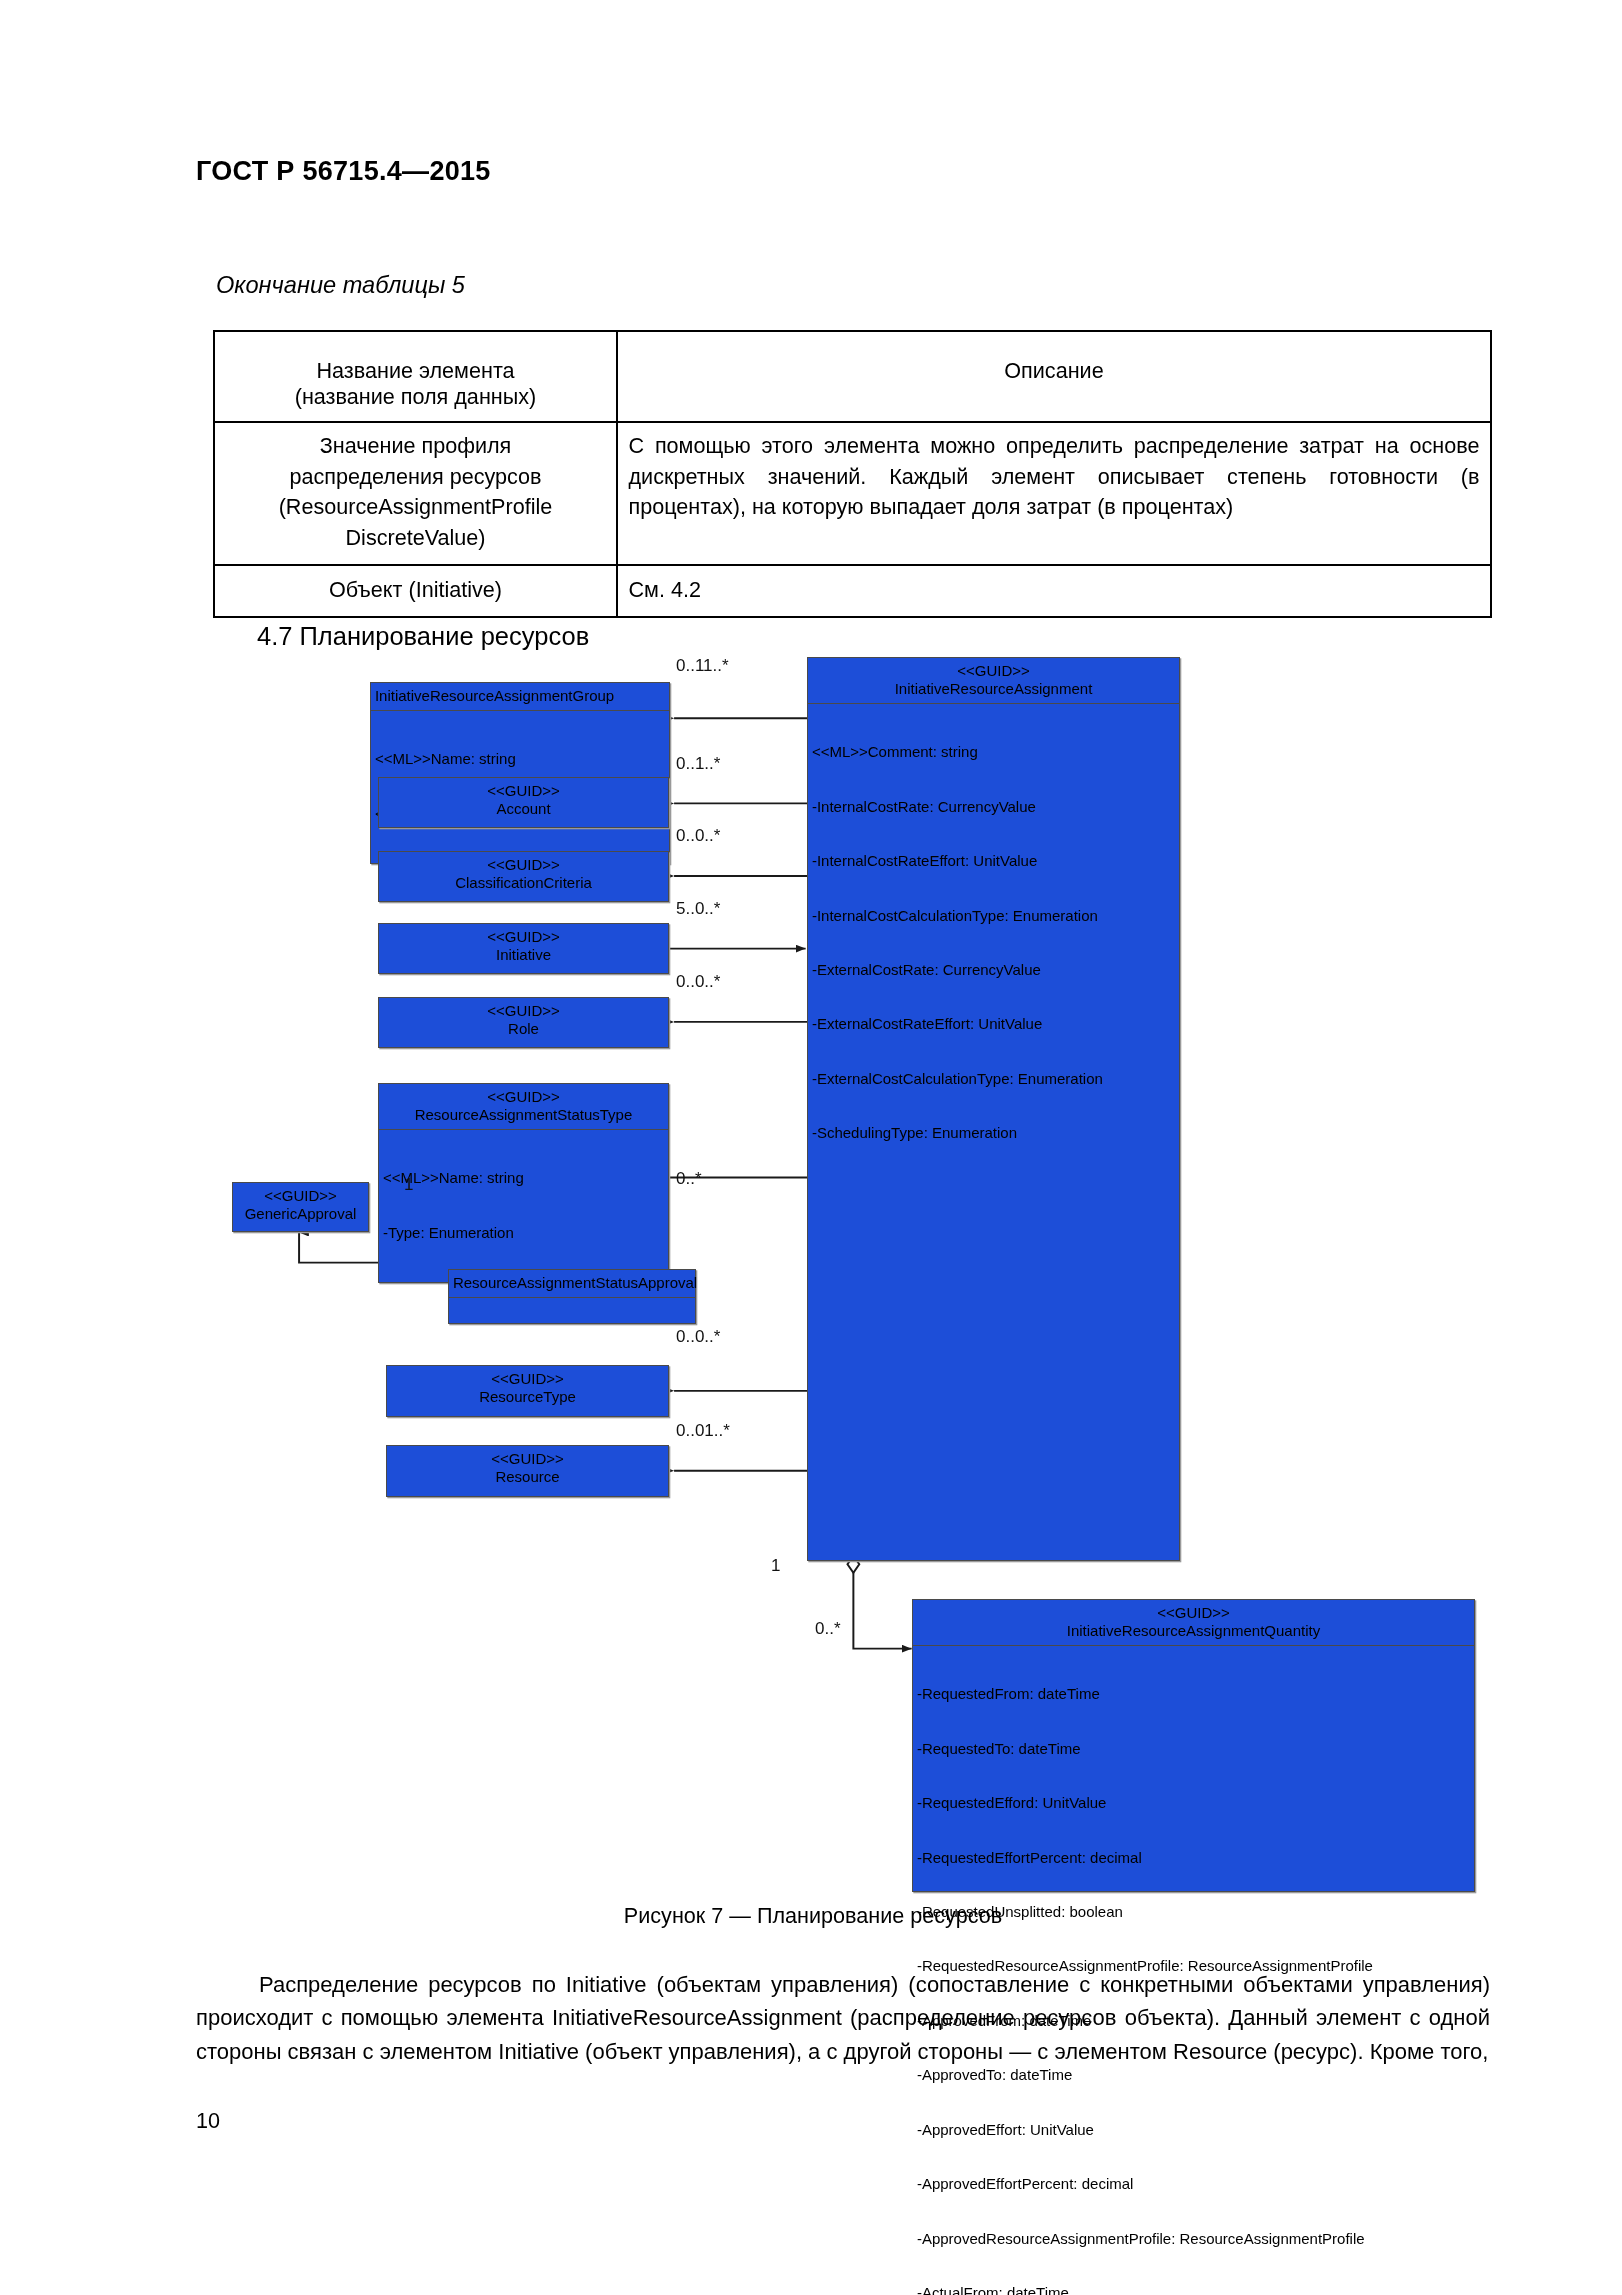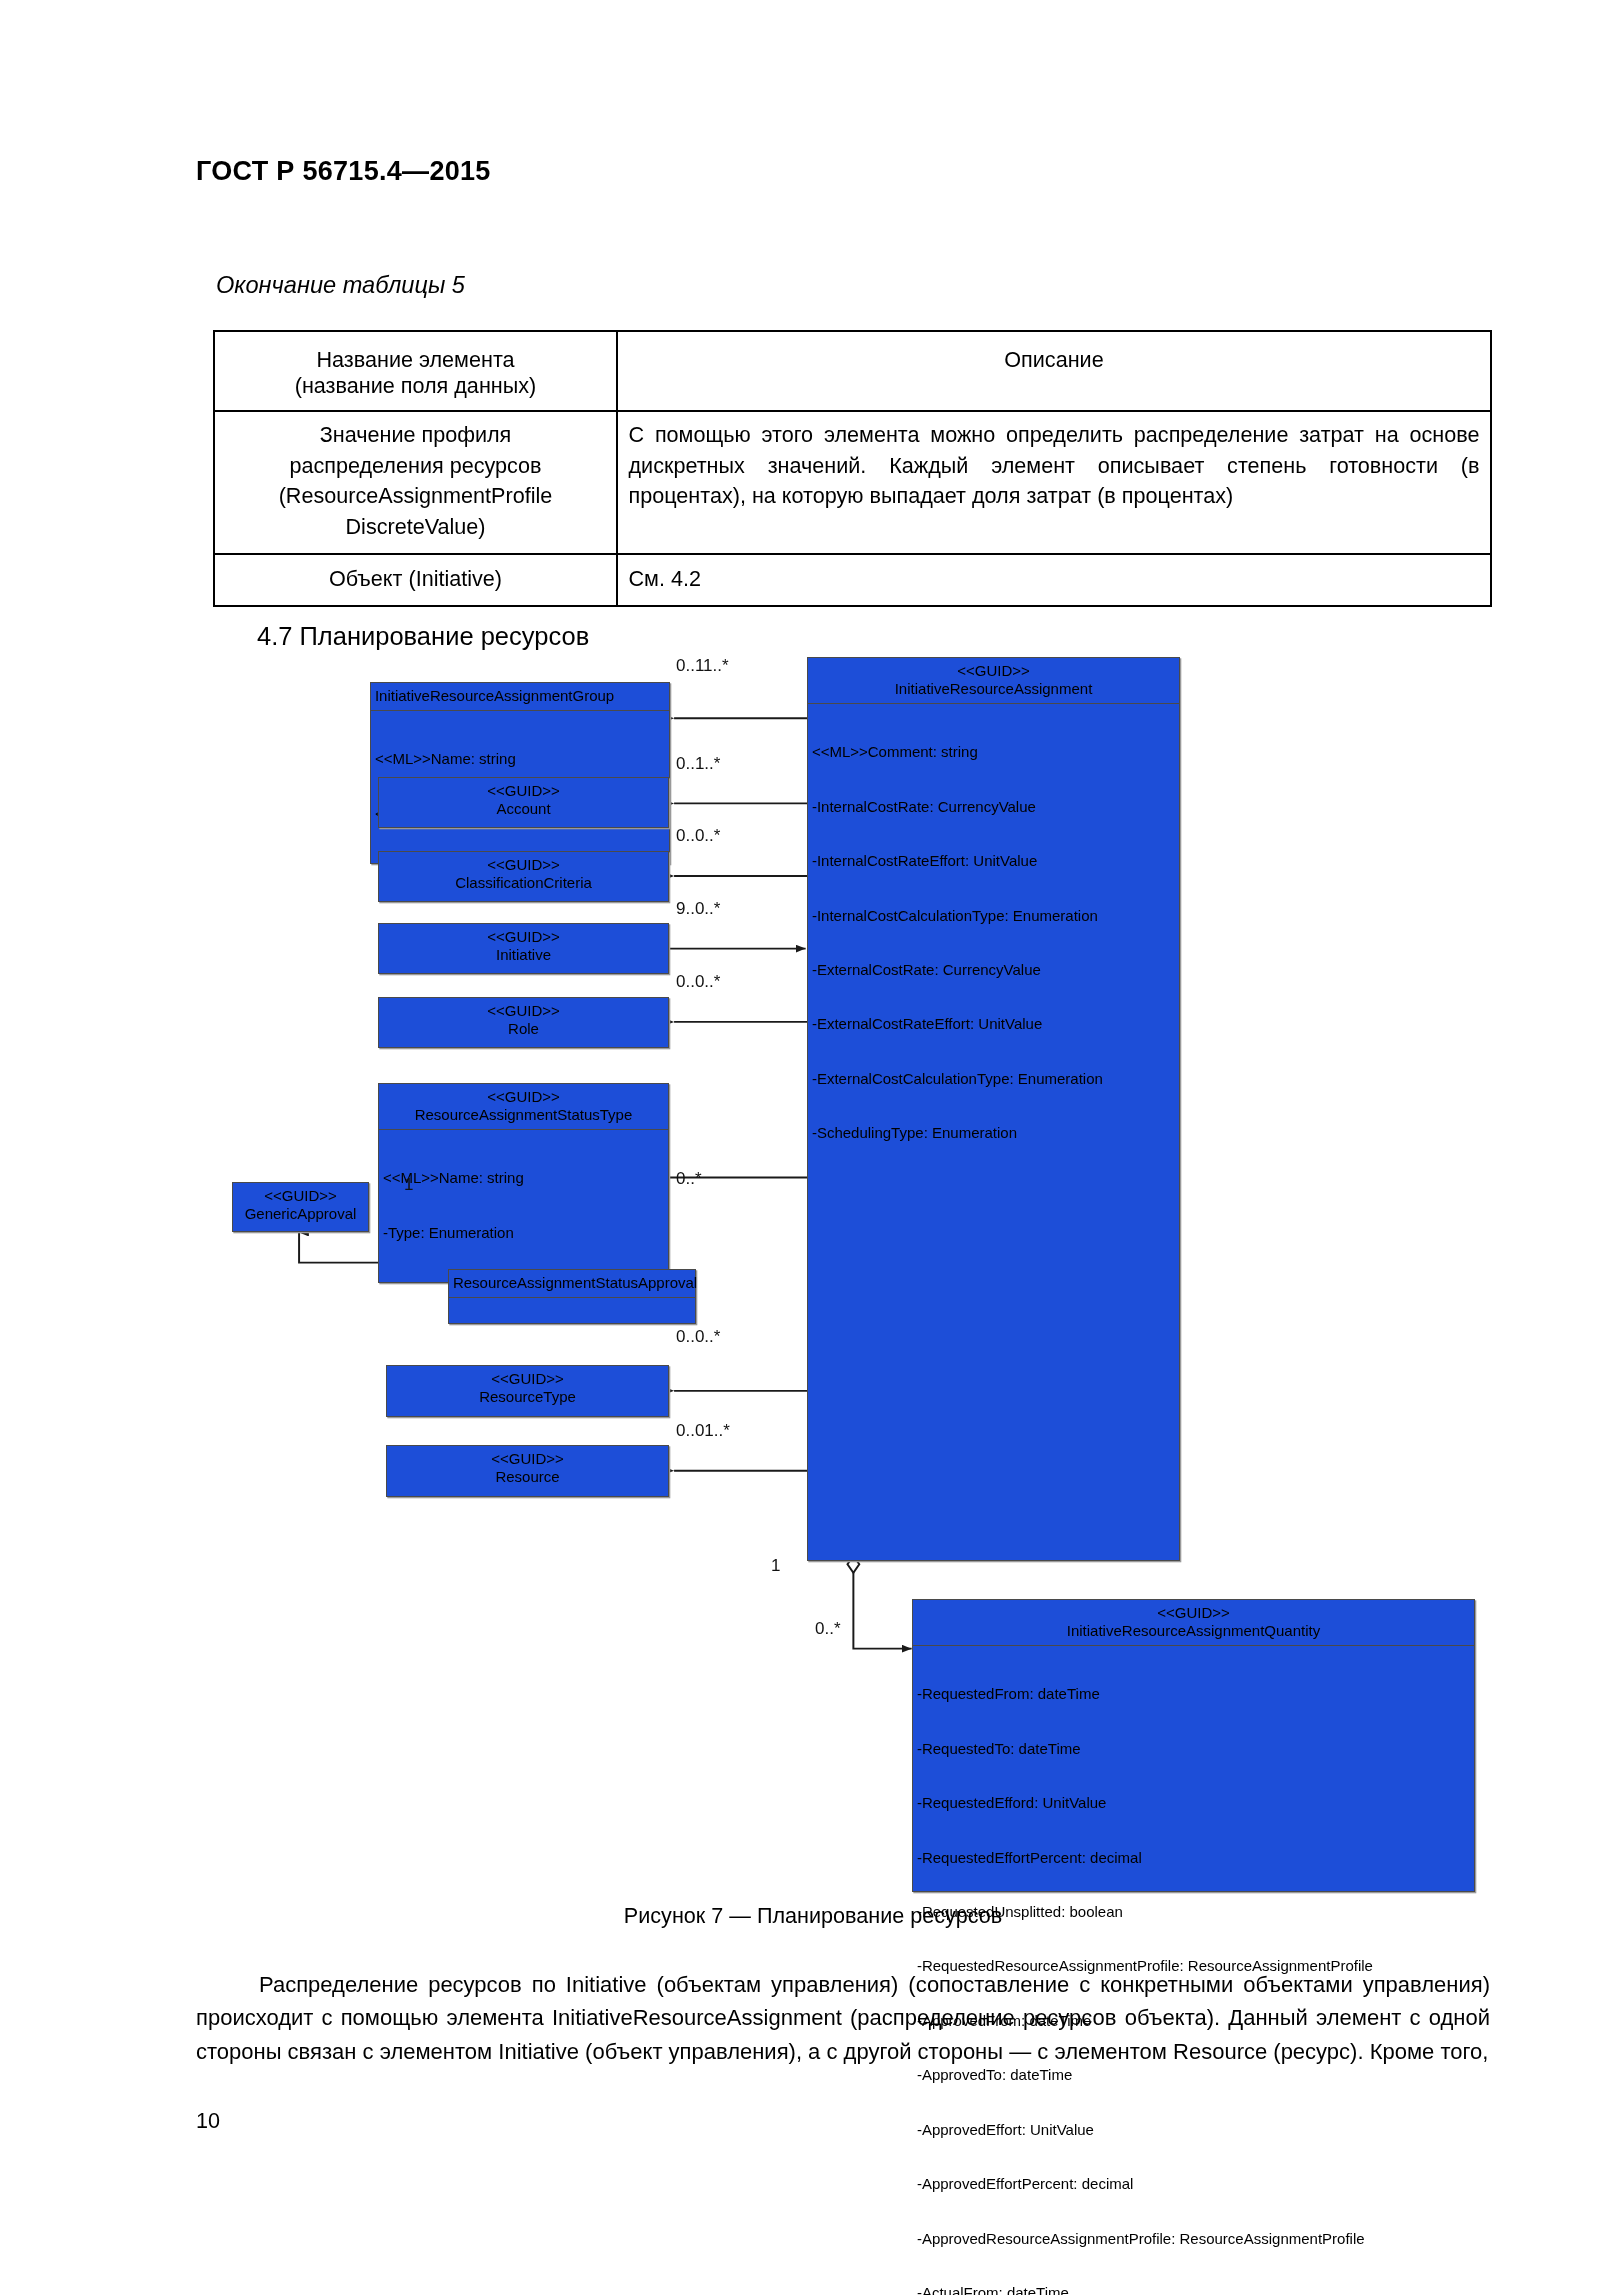--- a/index.html
+++ b/index.html
@@ -29,21 +29,21 @@
     border-collapse:collapse;
     font-size:21.6px;
     table-layout:fixed;
   }
   table.t5 td, table.t5 th {
     border:2px solid #000;
     vertical-align:top;
     padding:8.5px 10.5px 10.5px 10.5px;
     font-weight:normal;
   }
-  table.t5 th { text-align:center; padding-top:15px;margin-left:23px; }
+  table.t5 th { text-align:center; padding-top:26px;margin-left:23px; }
   .col-a { width:380px; }
   .cell-desc { text-align:justify; line-height:1.42; }
   .cell-name { line-height:1.42;text-align:center; }
   .nowrapline { white-space:nowrap; }
 
   
   .sect-head {
     position:absolute; left:257px; top:622px;
     font-size:25.5px; font-weight:normal;
   }
@@ -299,21 +299,21 @@
       <div>-ApprovedResourceAssignmentProfile: ResourceAssignmentProfile</div>
       <div>-ActualFrom: dateTime</div>
       
       
     </div>
   </div>
 
   <div class="mult" style="left:676px; top:656px;">0..11..*</div>
   <div class="mult" style="left:676px; top:754px;">0..1..*</div>
   <div class="mult" style="left:676px; top:826px;">0..0..*</div>
-  <div class="mult" style="left:676px; top:899px;">9..0..*</div>
+  <div class="mult" style="left:676px; top:899px;">5..0..*</div>
   <div class="mult" style="left:676px; top:972px;">0..0..*</div>
   <div class="mult" style="left:404px; top:1175px;">1</div>
   <div class="mult" style="left:676px; top:1169px;">0..*</div>
   <div class="mult" style="left:676px; top:1327px;">0..0..*</div>
   <div class="mult" style="left:676px; top:1421px;">0..01..*</div>
   <div class="mult" style="left:771px; top:1556px;">1</div>
   <div class="mult" style="left:815px; top:1619px;">0..*</div>
 
   <div class="fig-caption">Рисунок 7 — Планирование ресурсов</div>
 

